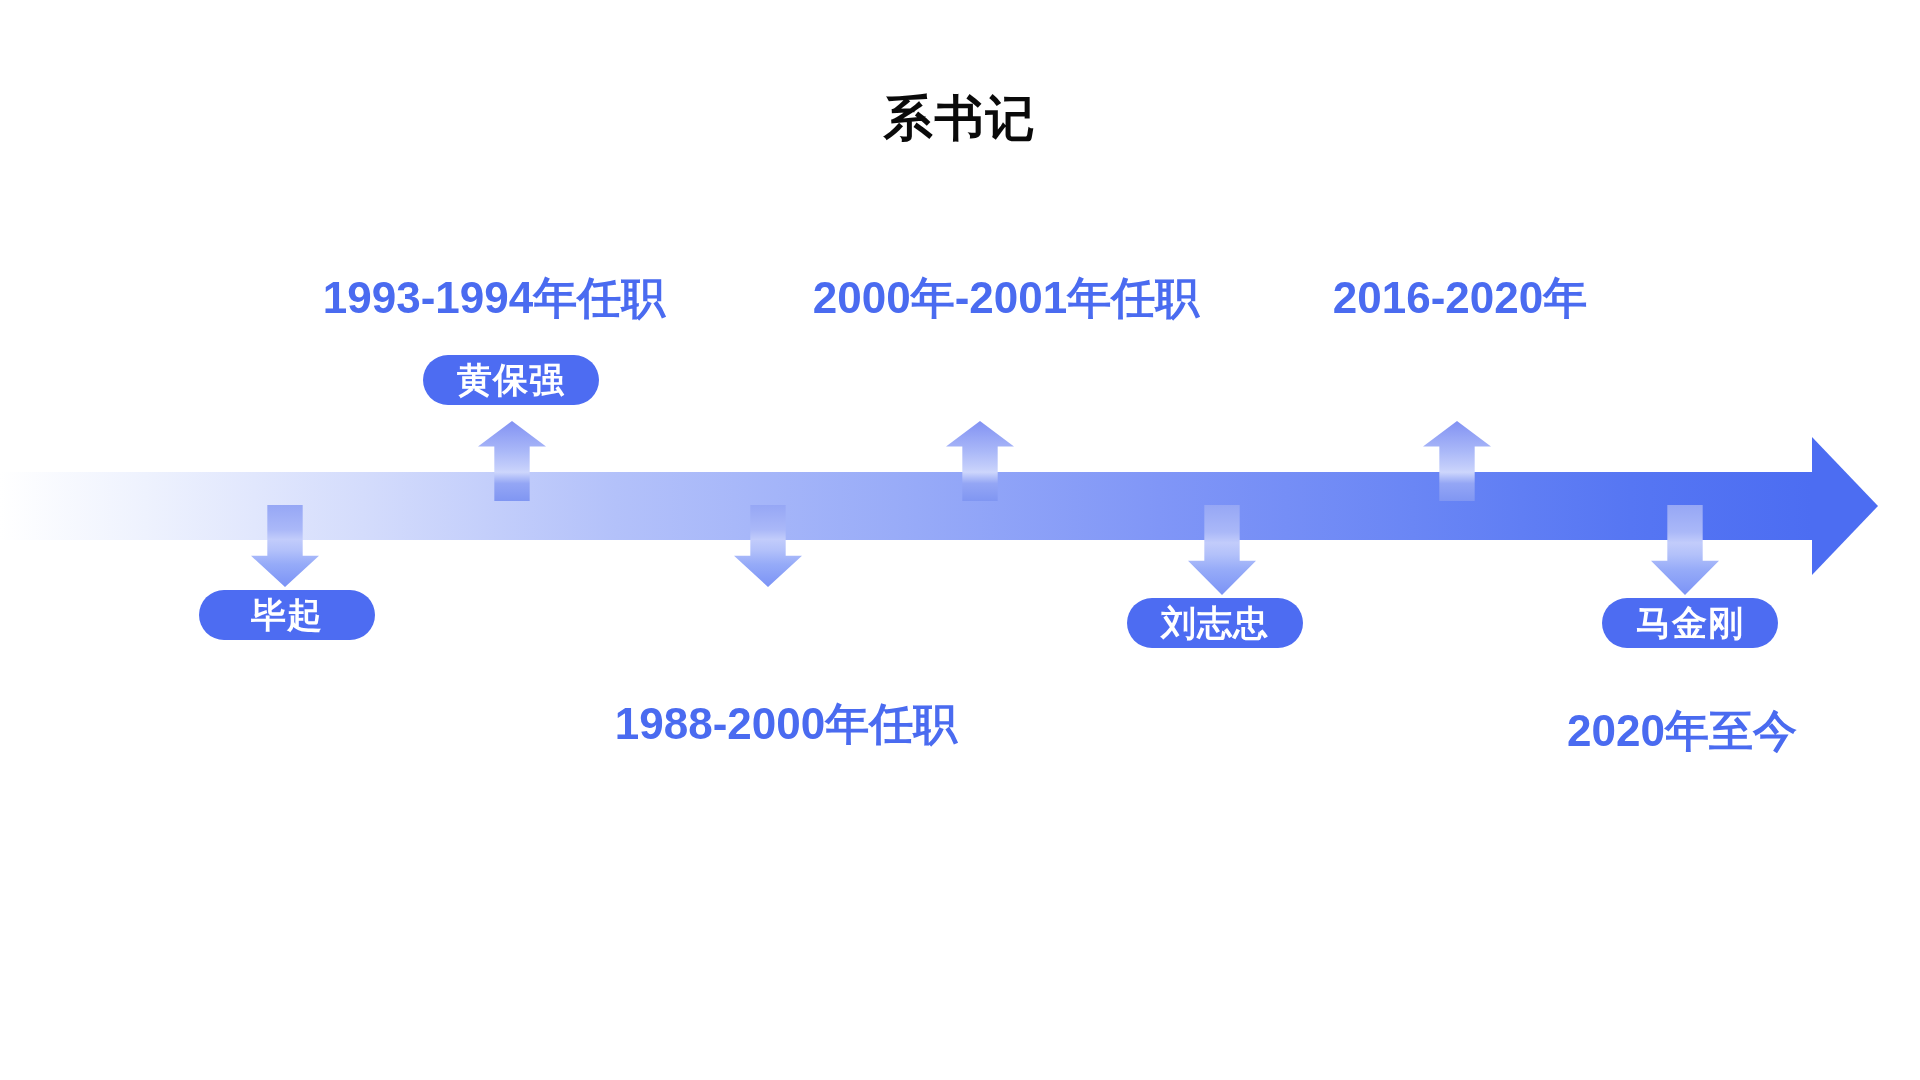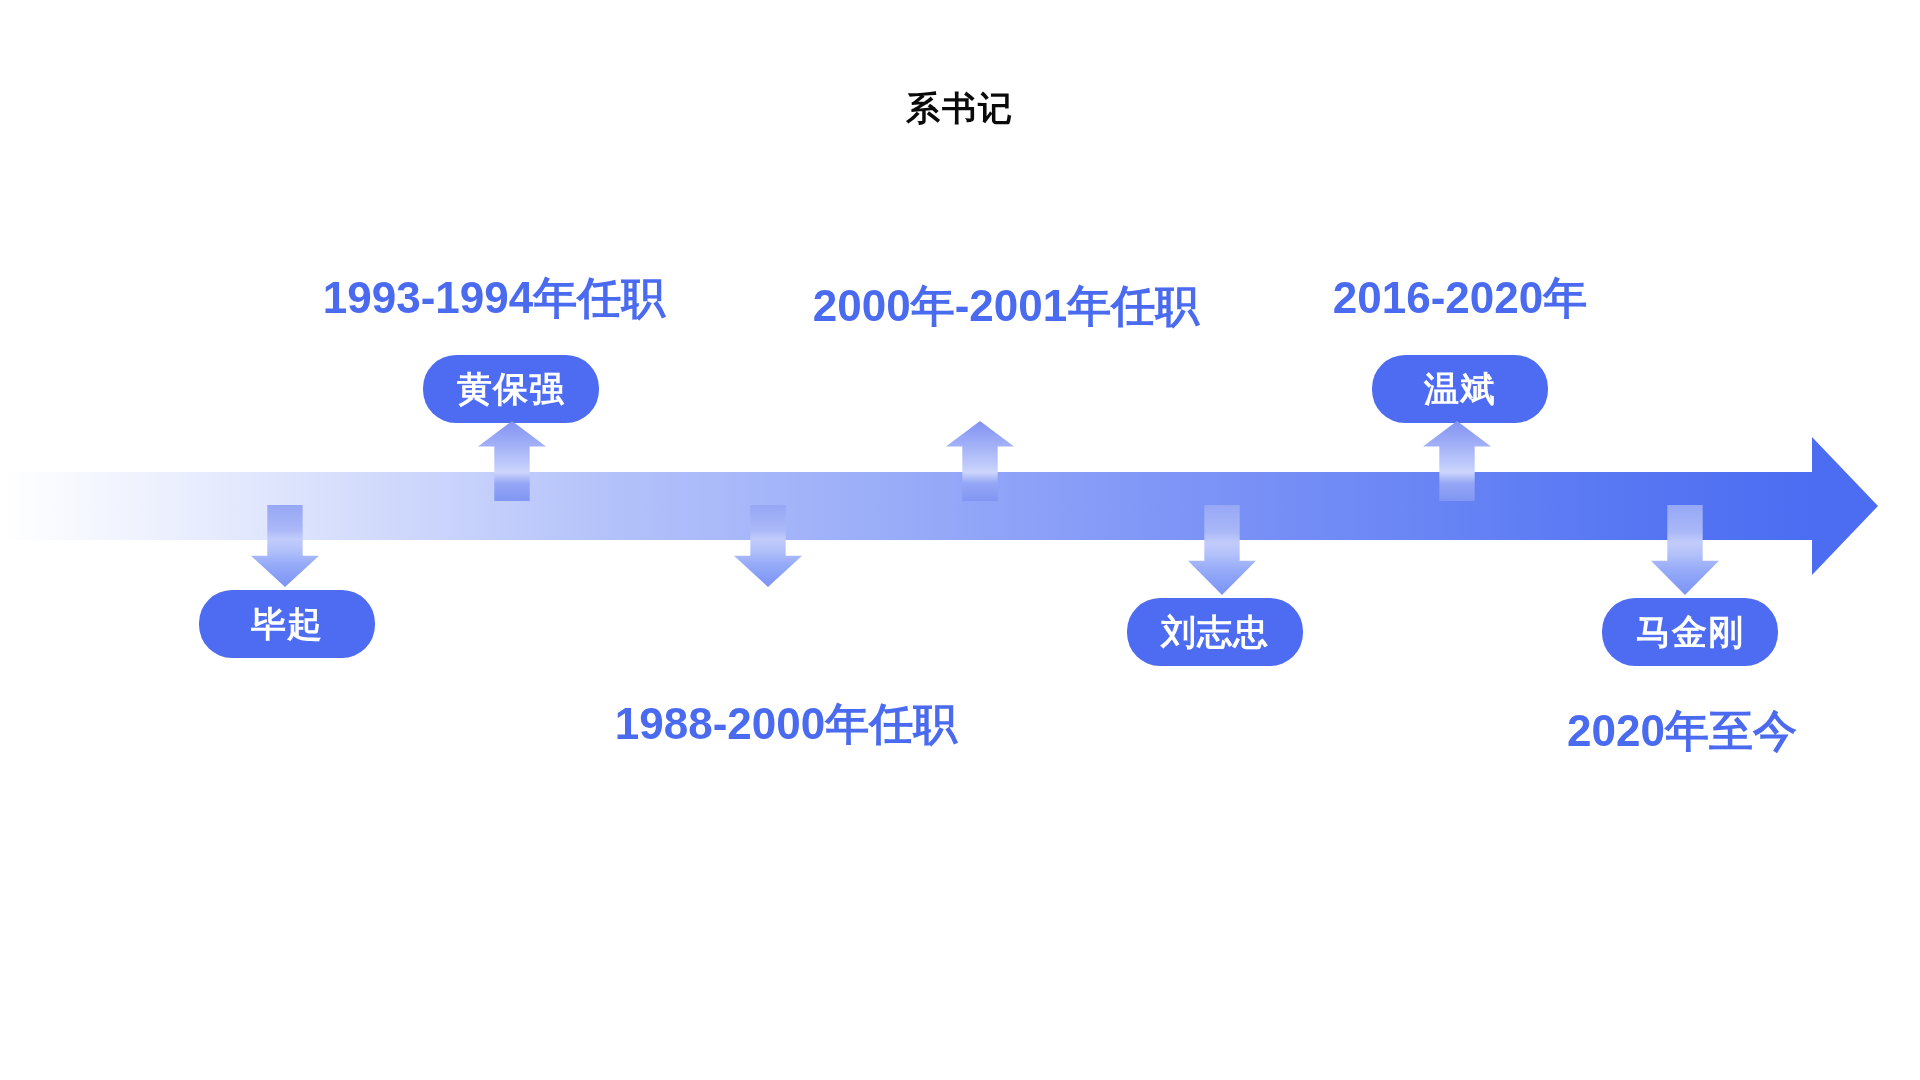--- a/index.html
+++ b/index.html
@@ -8,21 +8,21 @@
     width:1920px;height:1080px;
     background:#ffffff;
     overflow:hidden;
     font-family:"Liberation Sans","DejaVu Sans",sans-serif;
   }
   .title{
     position:absolute;
     left:960px;top:86px;
     transform:translateX(-50%);
     margin:0;
-    font-size:34px;
+    font-size:49px;
     font-weight:700;
     color:#0a0a0a;
     letter-spacing:2px;
     white-space:nowrap;
   }
   .band{
     position:absolute;
     left:0;top:472px;
     width:1812px;height:68px;
     background:linear-gradient(90deg,
@@ -38,21 +38,21 @@
   }
   .band-head{
     position:absolute;
     left:1812px;top:437px;
     width:66px;height:138px;
     background:#4c6df2;
     clip-path:polygon(0 0,100% 50%,0 100%);
   }
   .pill{
     position:absolute;
-    width:176px;height:68px;
+    width:176px;height:50px;
     border-radius:33px;
     background:#4d6cf2;
     color:#ffffff;
     font-size:35px;
     font-weight:700;
     letter-spacing:1px;
     display:flex;
     align-items:center;
     justify-content:center;
     white-space:nowrap;
@@ -108,27 +108,26 @@
   <div class="arrow-down ad-a" style="left:251px"></div>
   <div class="pill" style="left:199px;top:590px">毕起</div>
 
   <div class="date" style="left:494px;top:272px">1993-1994年任职</div>
   <div class="pill" style="left:423px;top:355px">黄保强</div>
   <div class="arrow-up" style="left:478px"></div>
 
   <div class="arrow-down ad-a" style="left:734px"></div>
   <div class="date" style="left:786px;top:698px">1988-2000年任职</div>
 
-  <div class="date" style="left:1006px;top:280px">2000年-2001年任职</div>
+  <div class="date" style="left:1006px;top:272px">2000年-2001年任职</div>
   <div class="arrow-up" style="left:946px"></div>
 
   <div class="arrow-down ad-b" style="left:1188px"></div>
   <div class="pill" style="left:1127px;top:598px">刘志忠</div>
 
   <div class="date" style="left:1460px;top:272px">2016-2020年</div>
-  <div class="pill" style="left:1372px;top:355px">温斌</div>
   <div class="arrow-up" style="left:1423px"></div>
 
   <div class="arrow-down ad-b" style="left:1651px"></div>
   <div class="pill" style="left:1602px;top:598px">马金刚</div>
   <div class="date" style="left:1682px;top:705px">2020年至今</div>
 
 </div>
 
 </body></html>

